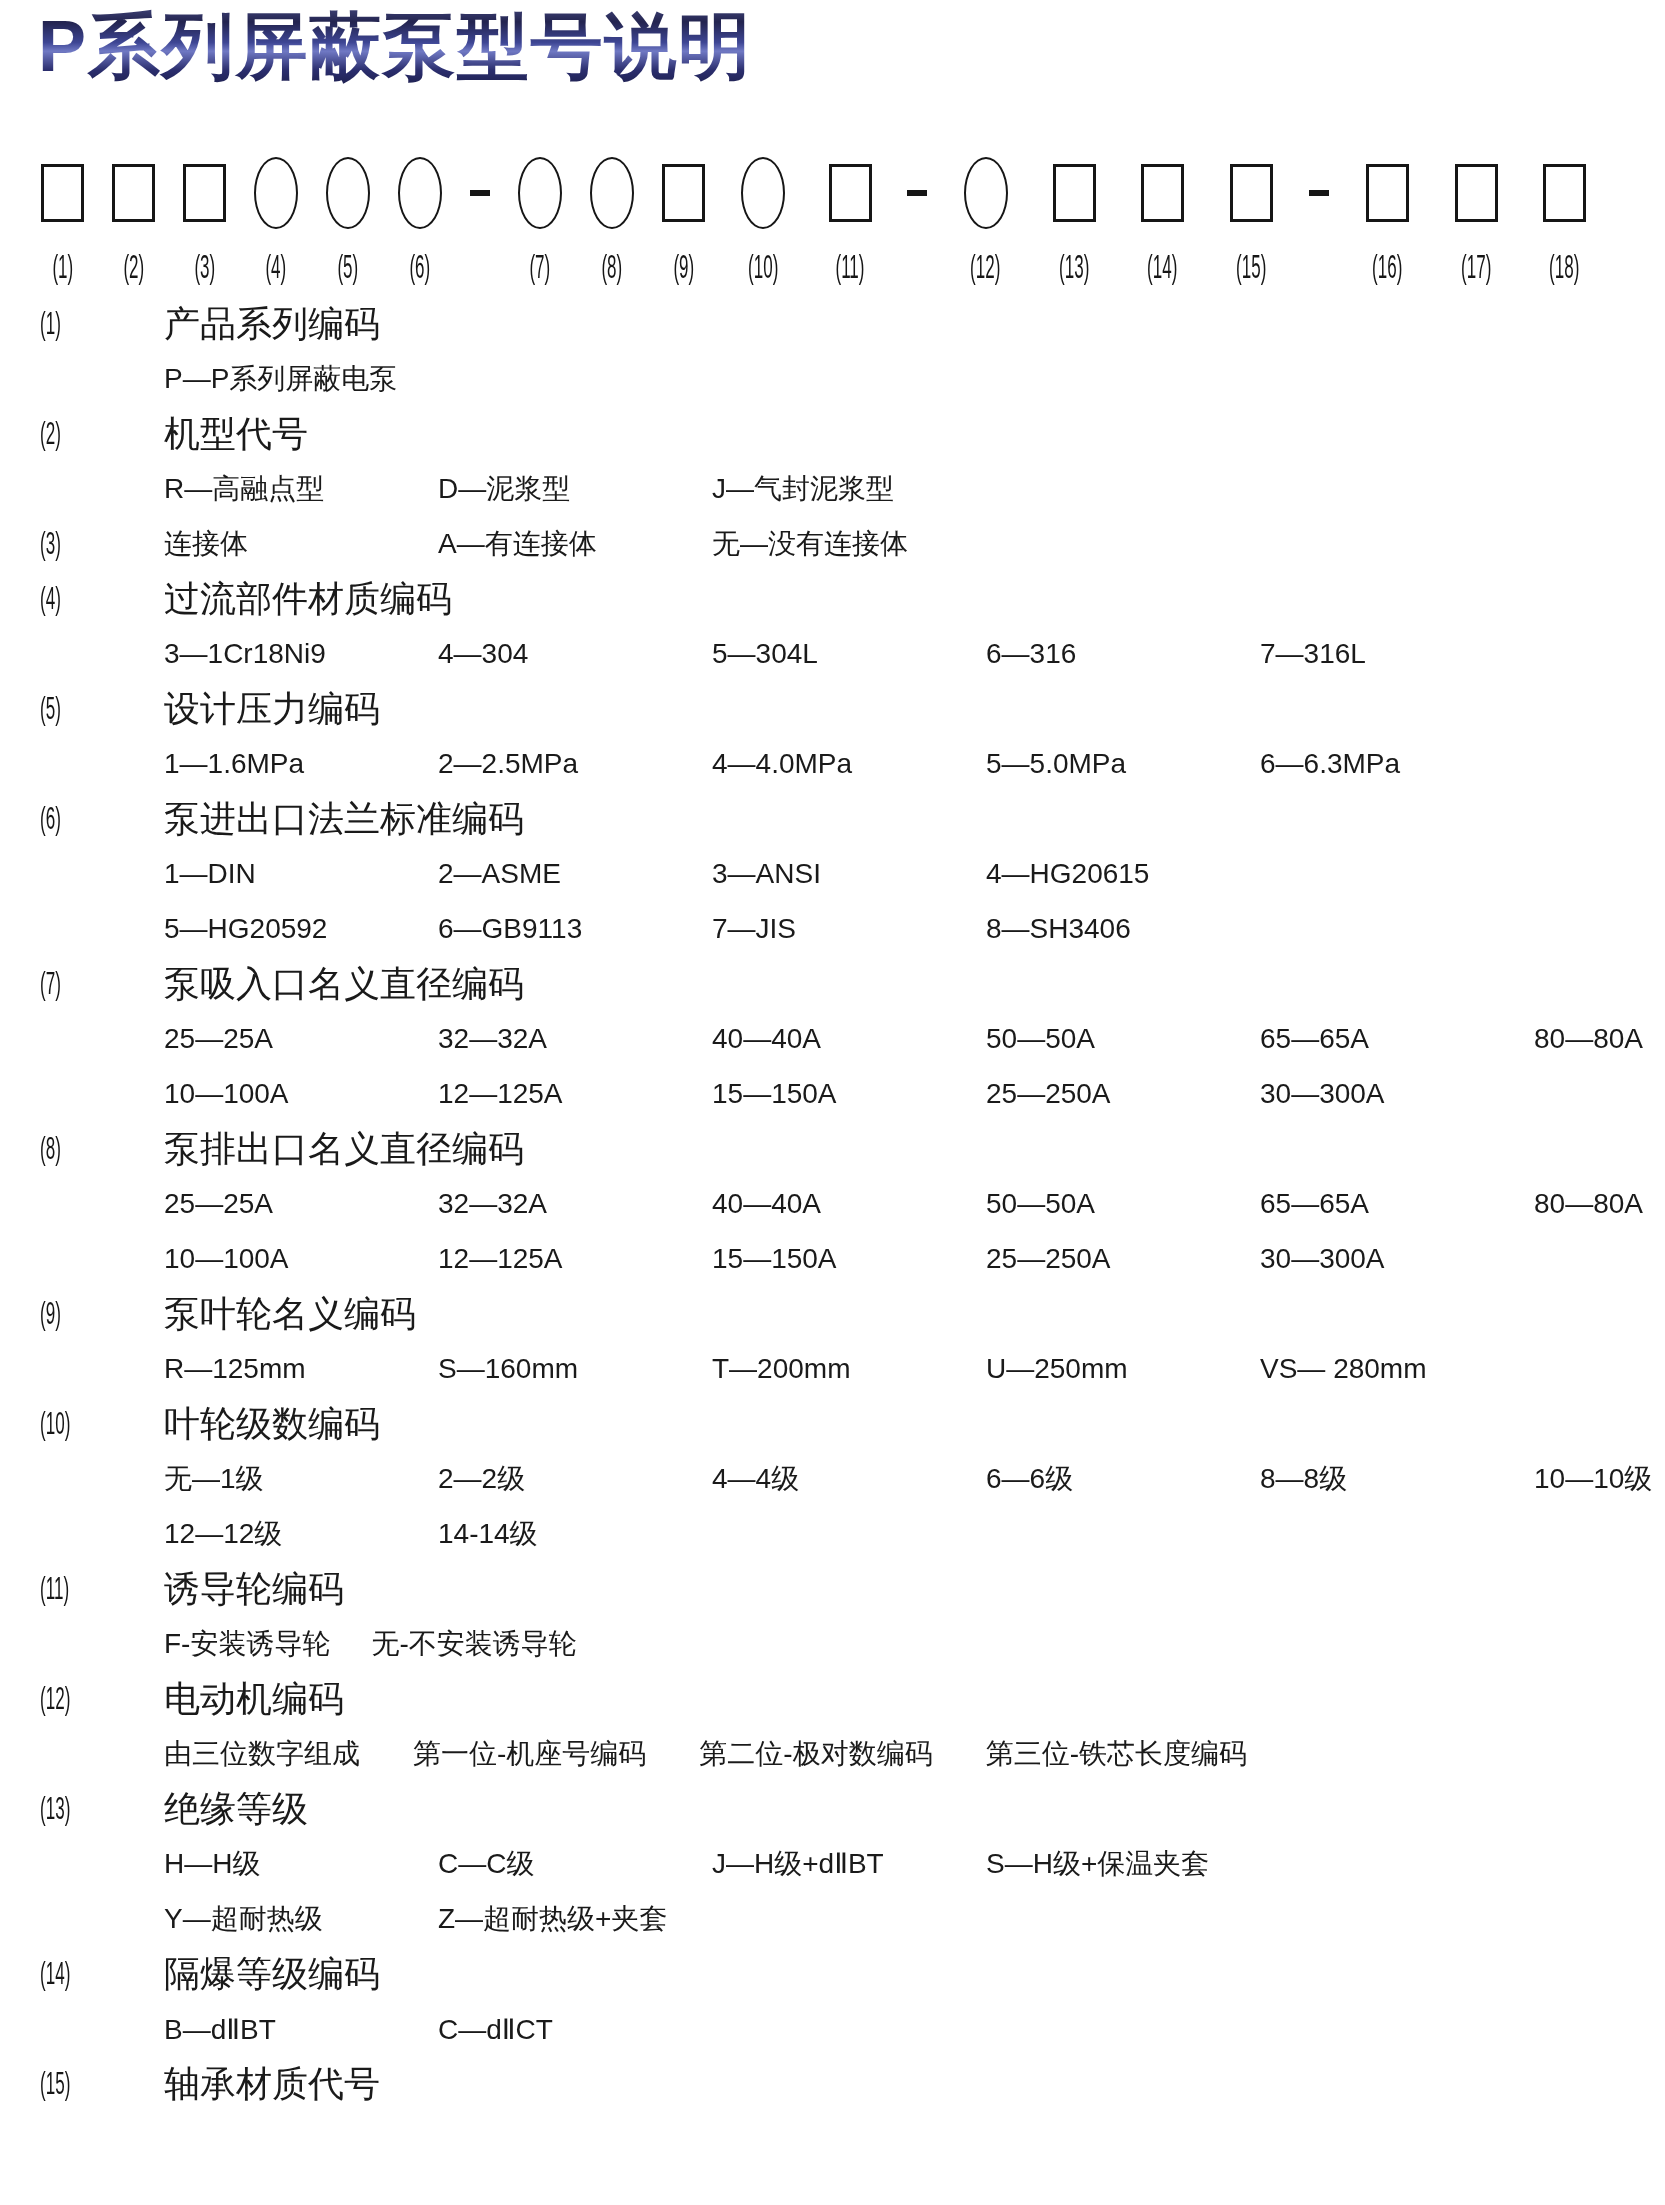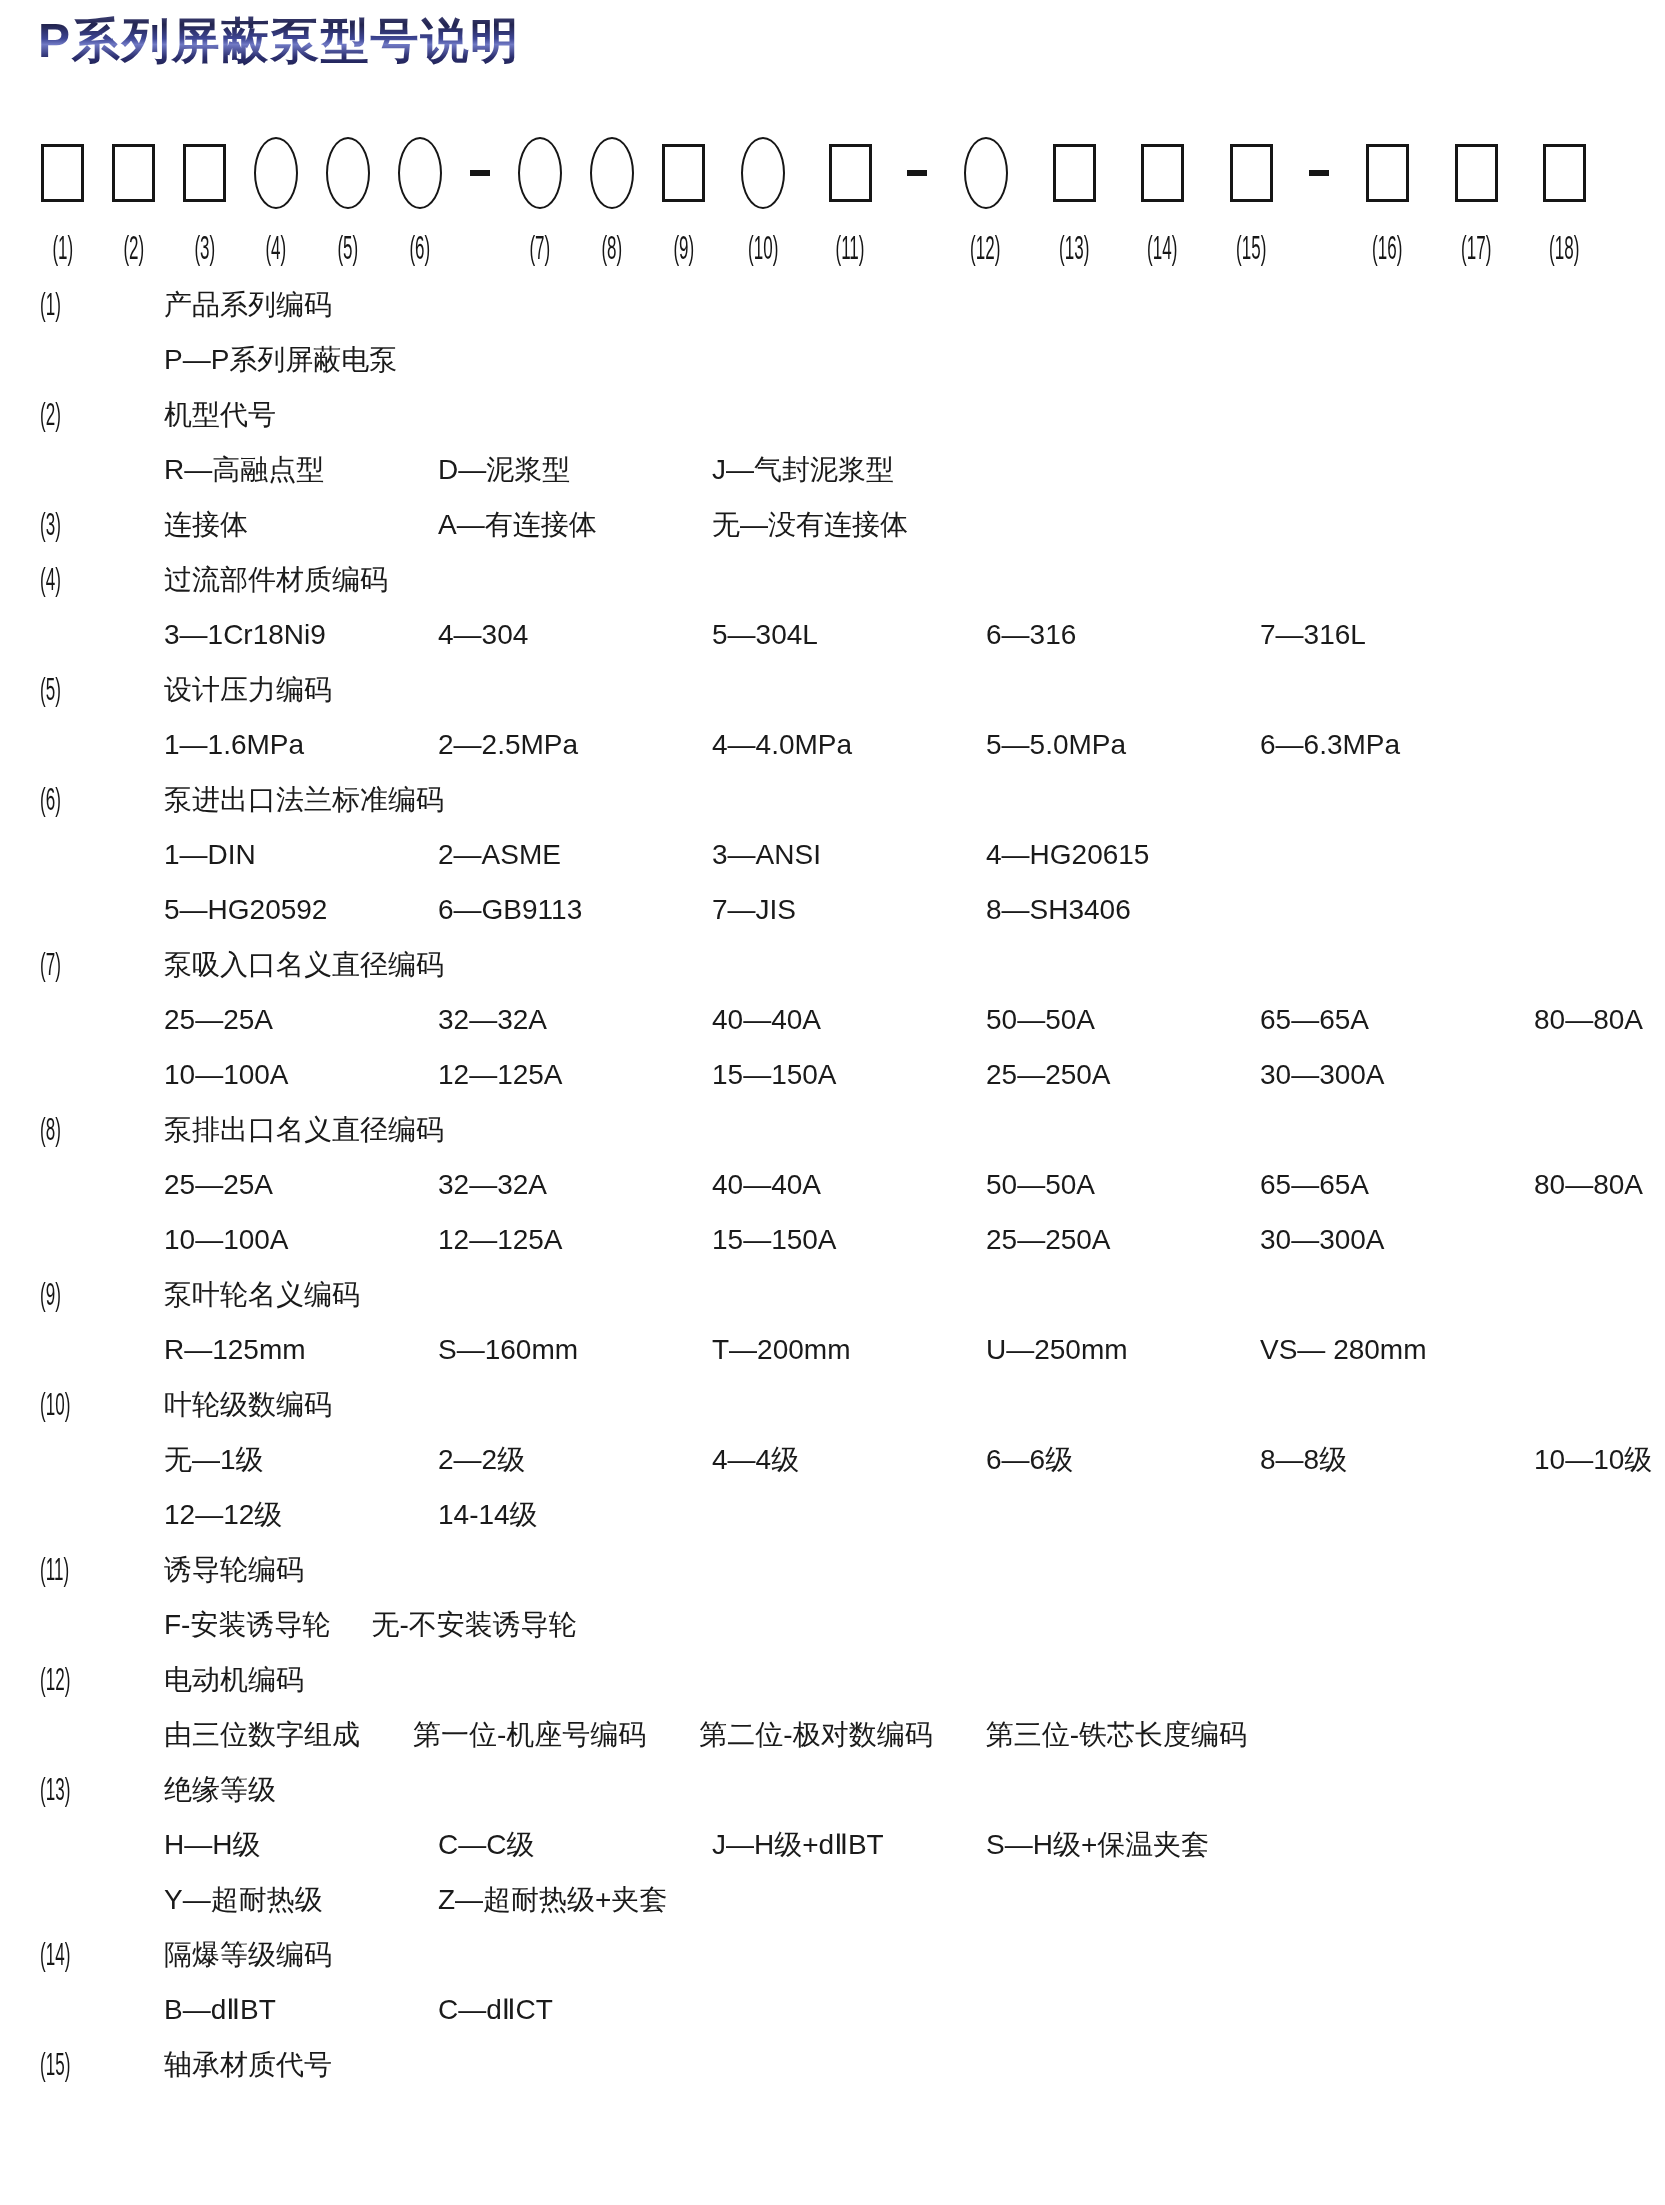--- a/index.html
+++ b/index.html
@@ -6,22 +6,22 @@
   body {
     width:1665px; height:2434px;
     background:#ffffff;
     font-family:"Liberation Sans", sans-serif;
     color:#1a1a1a;
     position:relative;
     overflow:hidden;
   }
   
   .title {
-    margin:12px 0 0 38px;
-    font-size:48px;
+    margin:3px 0 0 38px;
+    font-size:72px;
     font-weight:bold;
     letter-spacing:1.8px;
     line-height:1.2;
     background:linear-gradient(180deg,#474b82 0%,#23244f 22%,#3e4694 46%,#7079c4 56%,#2b2e6e 78%,#1c1e49 100%);
     -webkit-background-clip:text;
     background-clip:text;
     -webkit-text-fill-color:transparent;
     display:inline-block;
   }
   
@@ -49,21 +49,21 @@
   .row { height:55px; display:flex; align-items:center; padding-left:40px; }
   .num {
     flex:0 0 124px;
     width:124px;
     font-size:31px;
     transform:scaleX(0.55);
     transform-origin:left center;
     white-space:nowrap;
     color:#161616;
   }
-  .heading { font-size:28px; white-space:nowrap; }
+  .heading { font-size:36px; white-space:nowrap; }
   .opts { display:flex; align-items:center; }
   .opt { min-width:274px; font-size:28px; white-space:nowrap; }
   .opt:last-child { min-width:0; }
   .sec-11 .opt, .sec-12 .opt { min-width:0; padding-right:41px;text-align:center; }
   .sec-12 .opt { padding-right:53px; }
 </style>
 </head>
 <body>
 
 

